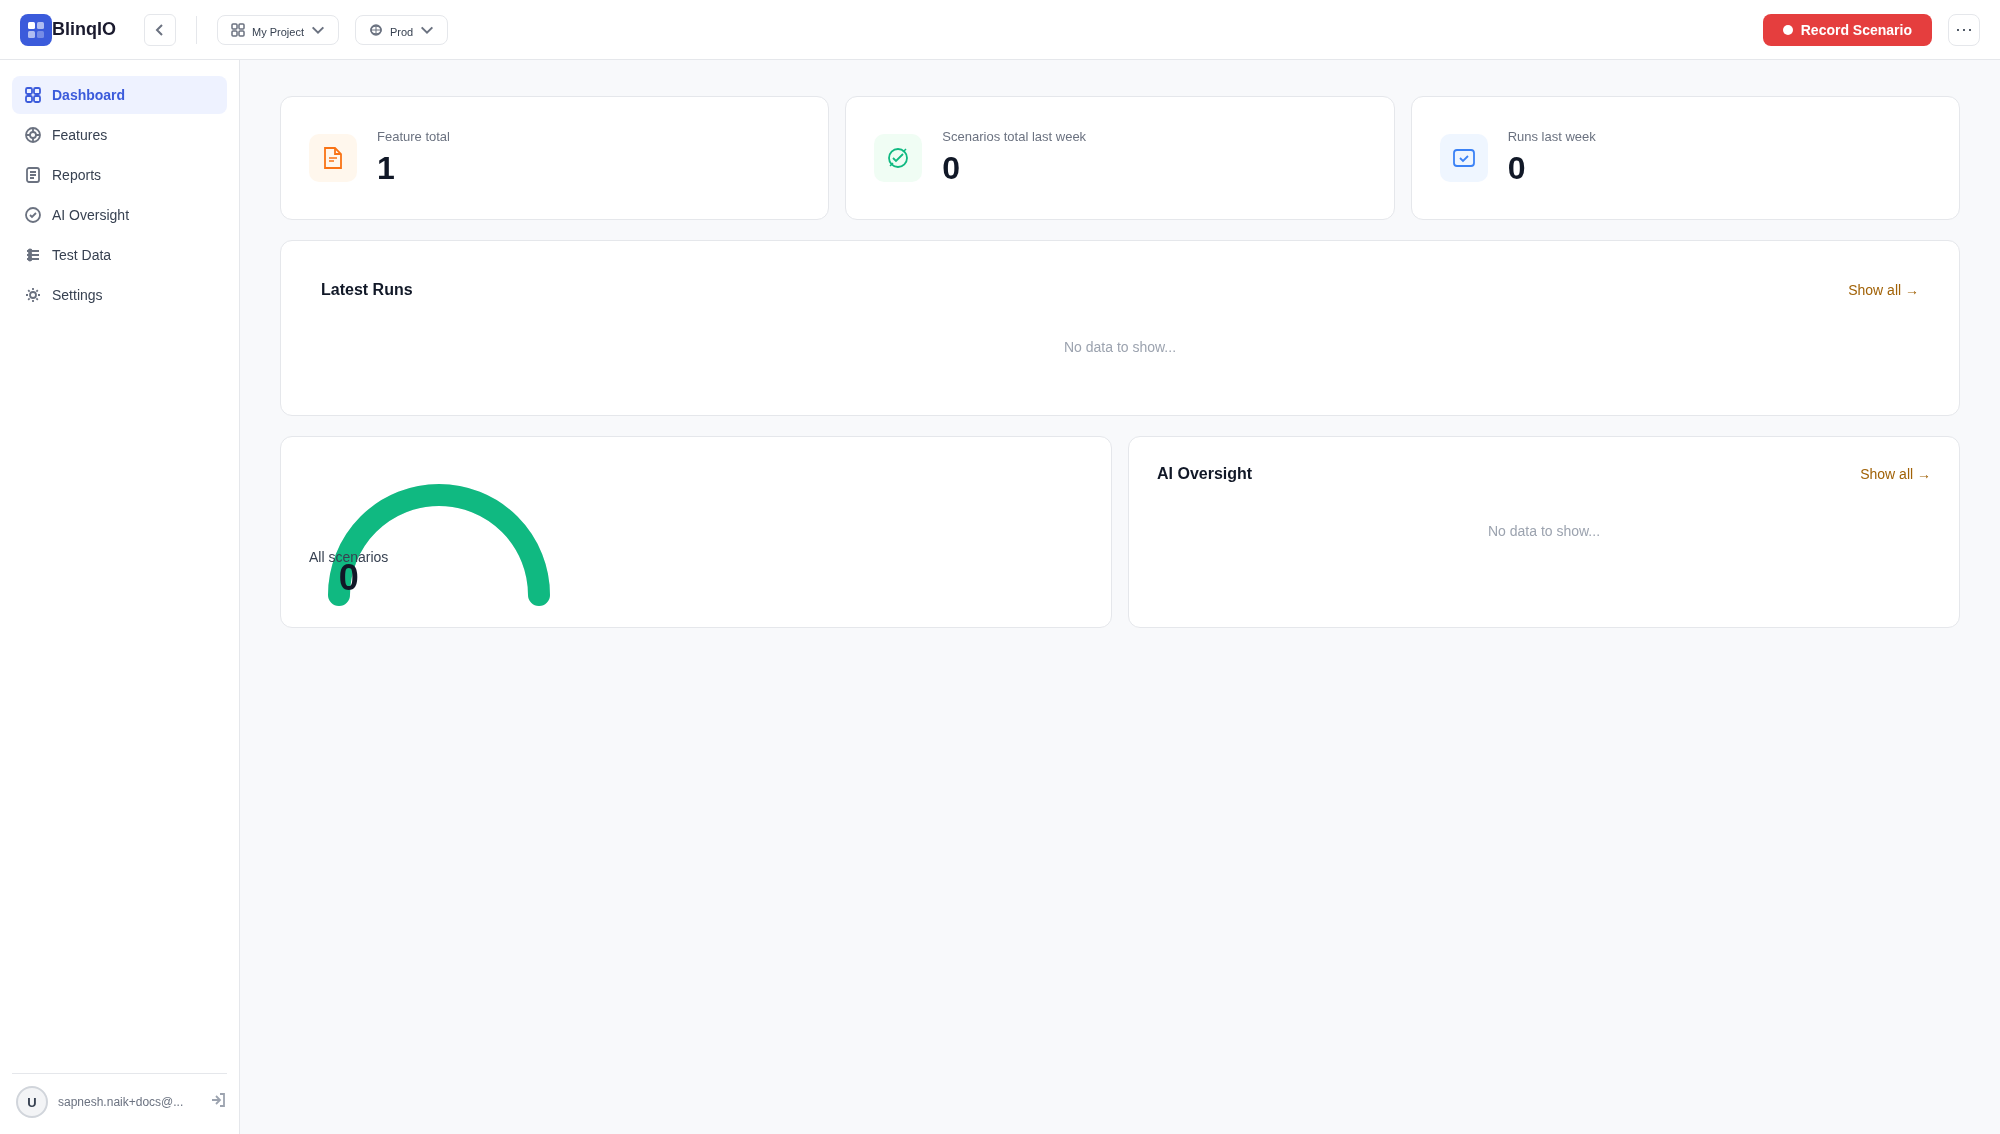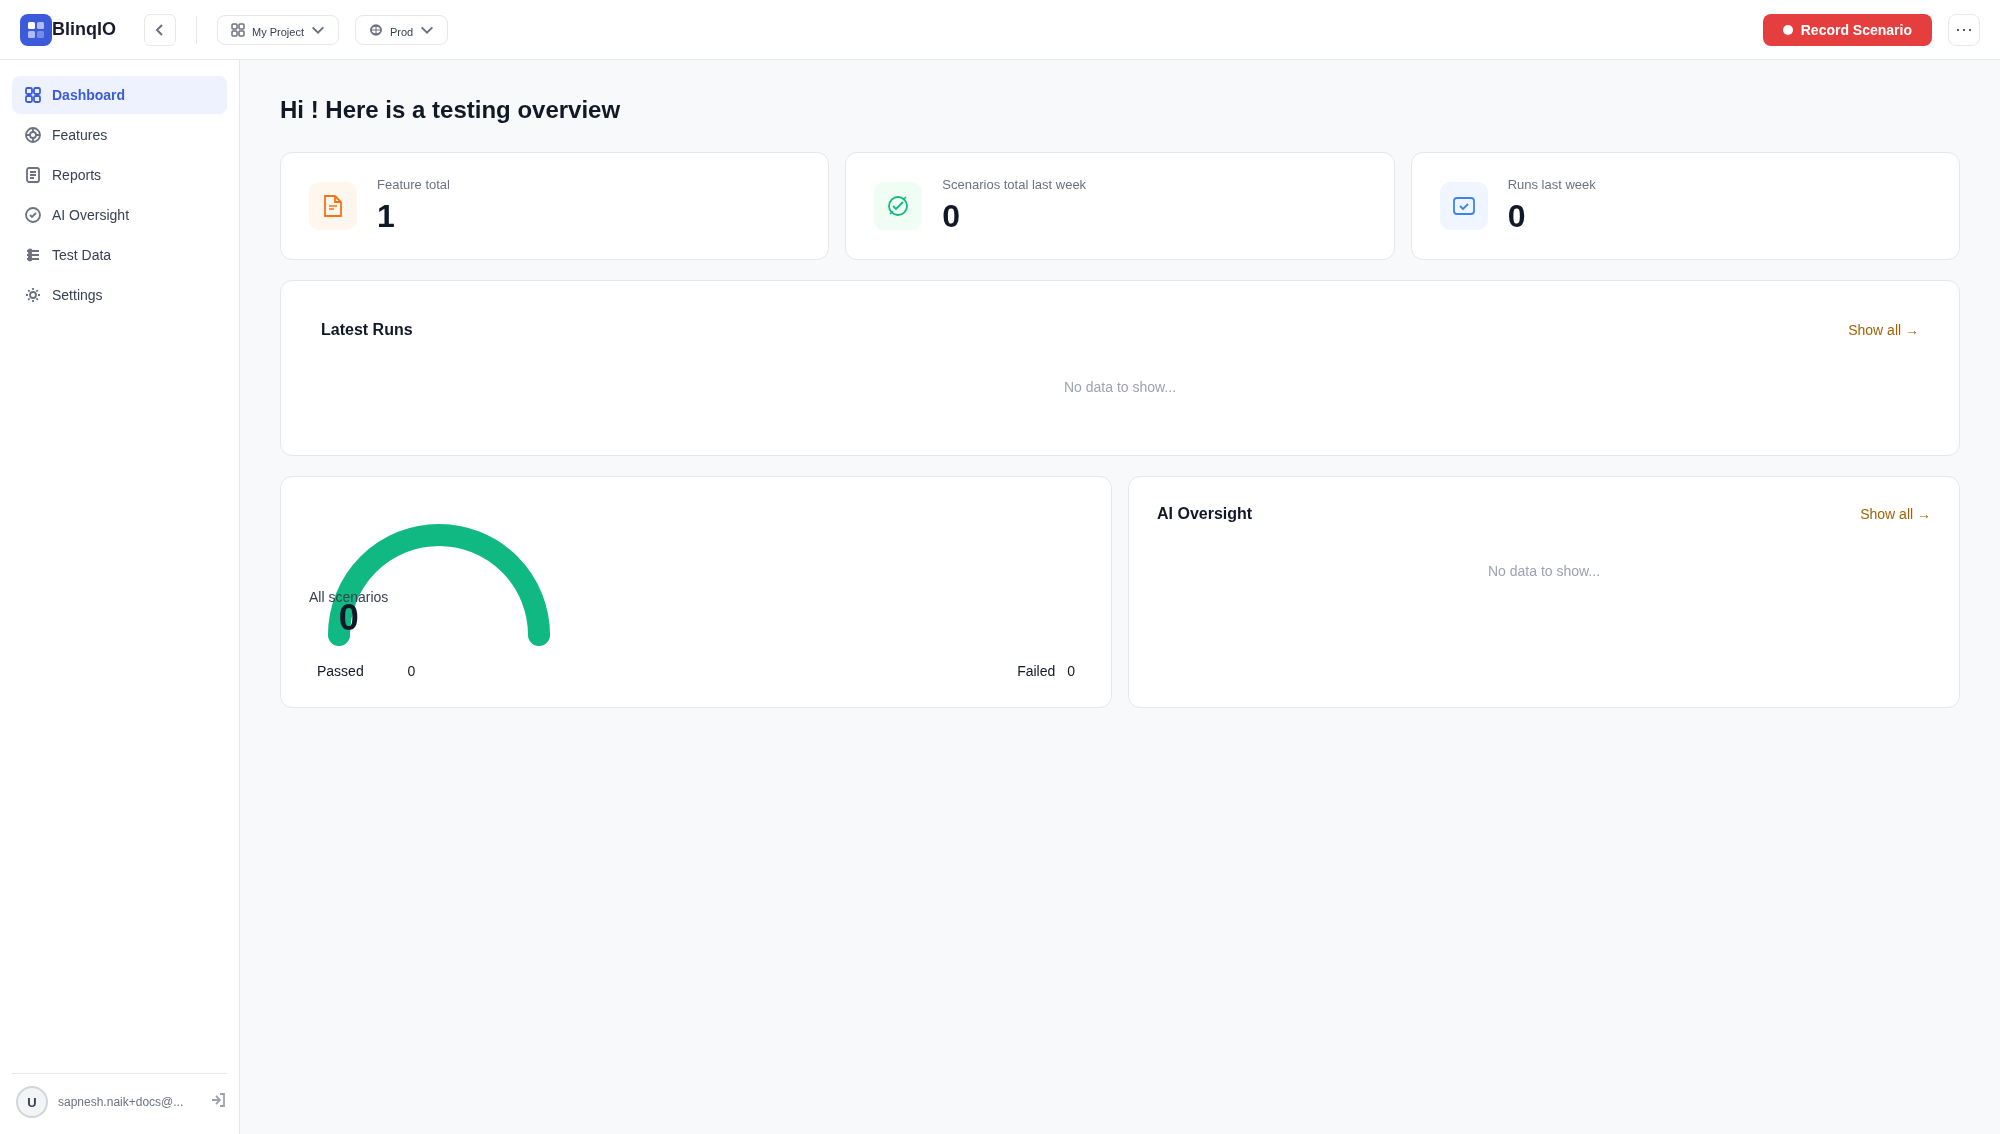--- a/index.html
+++ b/index.html
@@ -47,21 +47,21 @@
     .user-email { font-size: 12px; color: #6b7280; flex: 1; overflow: hidden; text-overflow: ellipsis; white-space: nowrap; }
     .logout-btn { cursor: pointer; color: #9ca3af; }
     .logout-btn svg { width: 18px; height: 18px; }
 
     
     .main { flex: 1; overflow-y: auto; padding: 36px 40px; background: #f8f9fb; }
     .page-title { font-size: 24px; font-weight: 700; color: #111827; margin-bottom: 28px; }
 
     
     .stat-cards { display: grid; grid-template-columns: repeat(3, 1fr); gap: 16px; margin-bottom: 20px; }
-    .stat-card { background: #fff; border: 1px solid #e5e7eb; border-radius: 12px; padding: 24px 28px; display: flex; align-items: center; gap: 20px; }
+    .stat-card { background: #fff; border: 1px solid #e5e7eb; border-radius: 12px; padding: 32px 28px; display: flex; align-items: center; gap: 20px; }
     .stat-icon { width: 48px; height: 48px; border-radius: 10px; display: flex; align-items: center; justify-content: center; flex-shrink: 0; }
     .stat-icon.orange { background: #fff7ed; }
     .stat-icon.teal { background: #f0fdf4; }
     .stat-icon.blue { background: #eff6ff; }
     .stat-info {}
     .stat-label { font-size: 13px; color: #6b7280; margin-bottom: 6px; }
     .stat-value { font-size: 32px; font-weight: 700; color: #111827; }
 
     
     .section-card { background: #fff; border: 1px solid #e5e7eb; border-radius: 12px; padding: 40px; margin-bottom: 20px; }
@@ -199,21 +199,20 @@
       <span class="user-email">sapnesh.naik+docs@...</span>
       <div class="logout-btn">
         <svg viewBox="0 0 18 18" fill="none" stroke="#9ca3af" stroke-width="1.8">
           <path d="M11 3h4v12h-4M7 13l4-4-4-4M11 9H3"></path>
         </svg>
       </div>
     </div>
   </div>
 
   <div class="main">
-    <div class="page-title">Hi ! Here is a testing overview</div>
 
     <div class="stat-cards">
 
       <div class="stat-card">
         <div class="stat-icon orange">
           <svg width="28" height="28" viewBox="0 0 28 28" fill="none">
             <path d="M8 4h8l6 6v14H6V4z" stroke="#f97316" stroke-width="1.8" fill="none"></path>
             <path d="M16 4v6h6" stroke="#f97316" stroke-width="1.8"></path>
             <path d="M10 14h8M10 17h5" stroke="#f97316" stroke-width="1.5"></path>
           </svg>
@@ -268,30 +267,20 @@
           <svg class="gauge-svg" viewBox="0 0 260 160">
 
             <path d="M 30 130 A 100 100 0 0 1 230 130" fill="none" stroke="#e5e7eb" stroke-width="22" stroke-linecap="round"></path>
 
             <path d="M 30 130 A 100 100 0 0 1 230 130" fill="none" stroke="#10b981" stroke-width="22" stroke-linecap="round"></path>
           </svg>
           <div style="margin-top:-80px; text-align:center;">
             <div class="gauge-label">All scenarios</div>
             <div class="gauge-value">0</div>
           </div>
-          <div class="gauge-stats">
-            <div class="gauge-stat">
-              <span>Passed</span>
-              <span style="margin-left:40px;font-weight:500;">0</span>
-            </div>
-            <div class="gauge-stat" style="text-align:right;">
-              <span>Failed</span>
-              <span style="margin-left:8px;font-weight:500;">0</span>
-            </div>
-          </div>
         </div>
       </div>
 
       <div class="ai-oversight-card">
         <div class="section-header">
           <span class="section-title">AI Oversight</span>
           <span class="show-all">Show all →</span>
         </div>
         <div class="no-data">No data to show...</div>
       </div>

